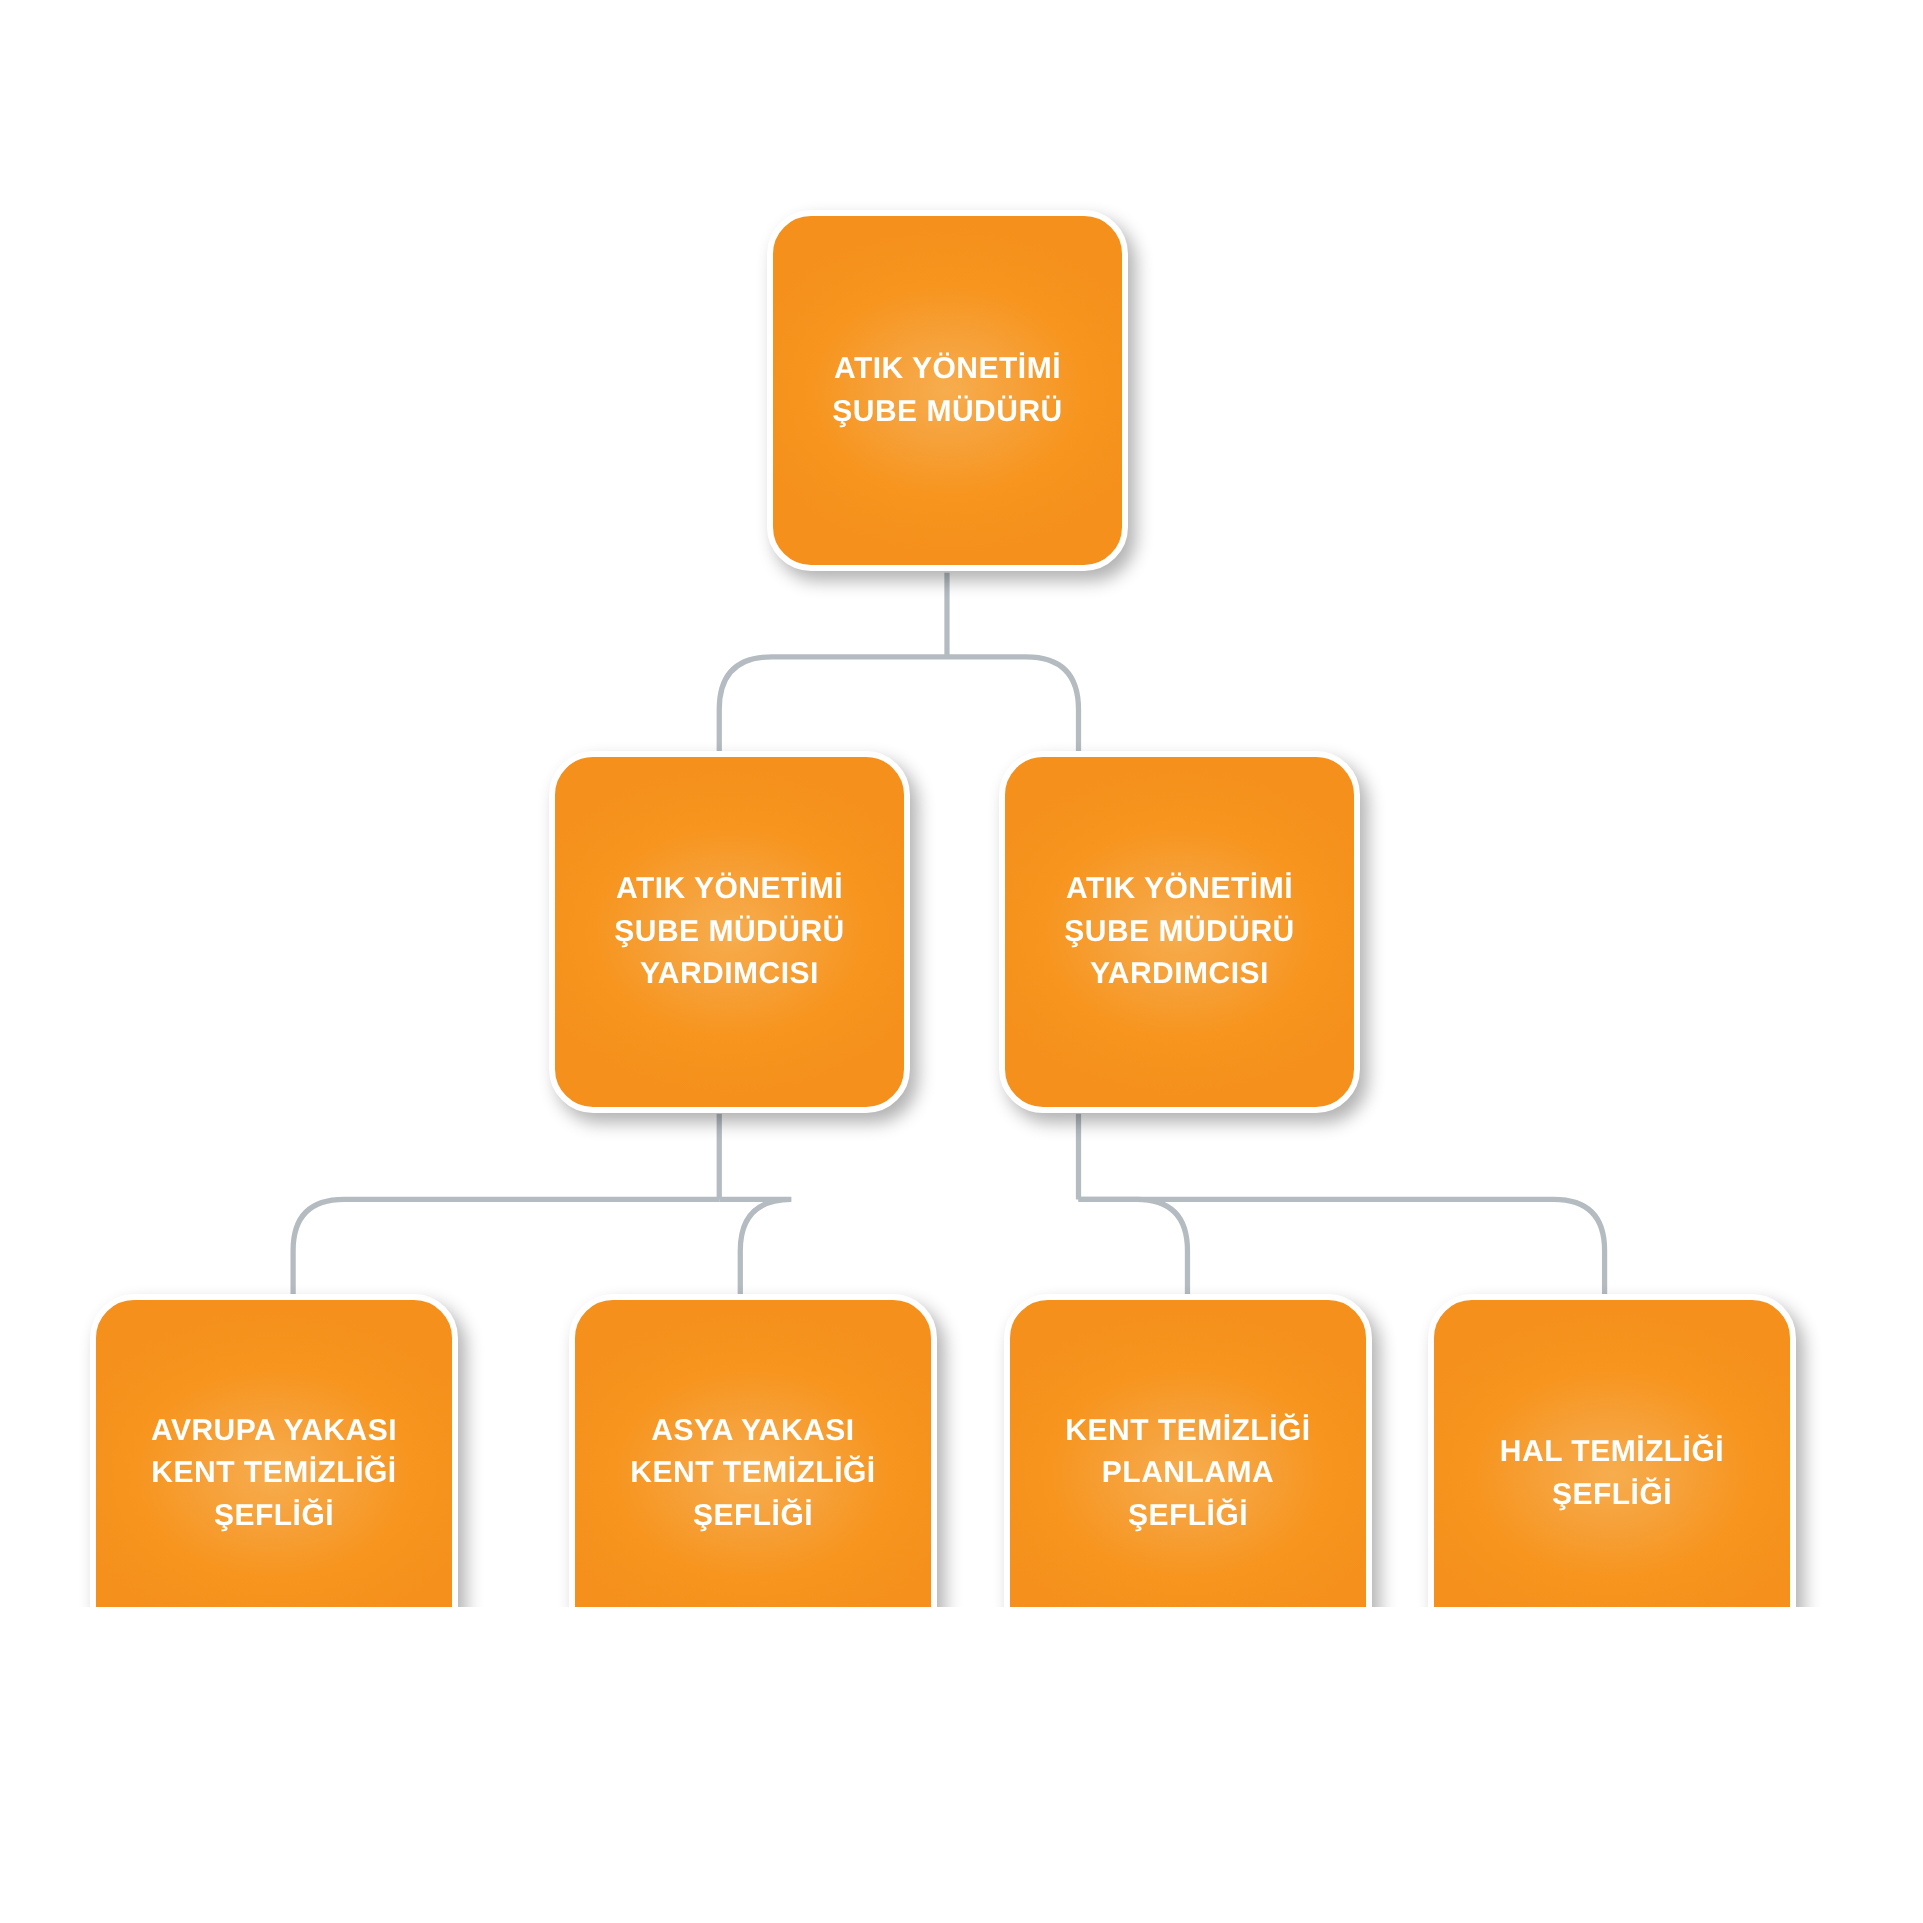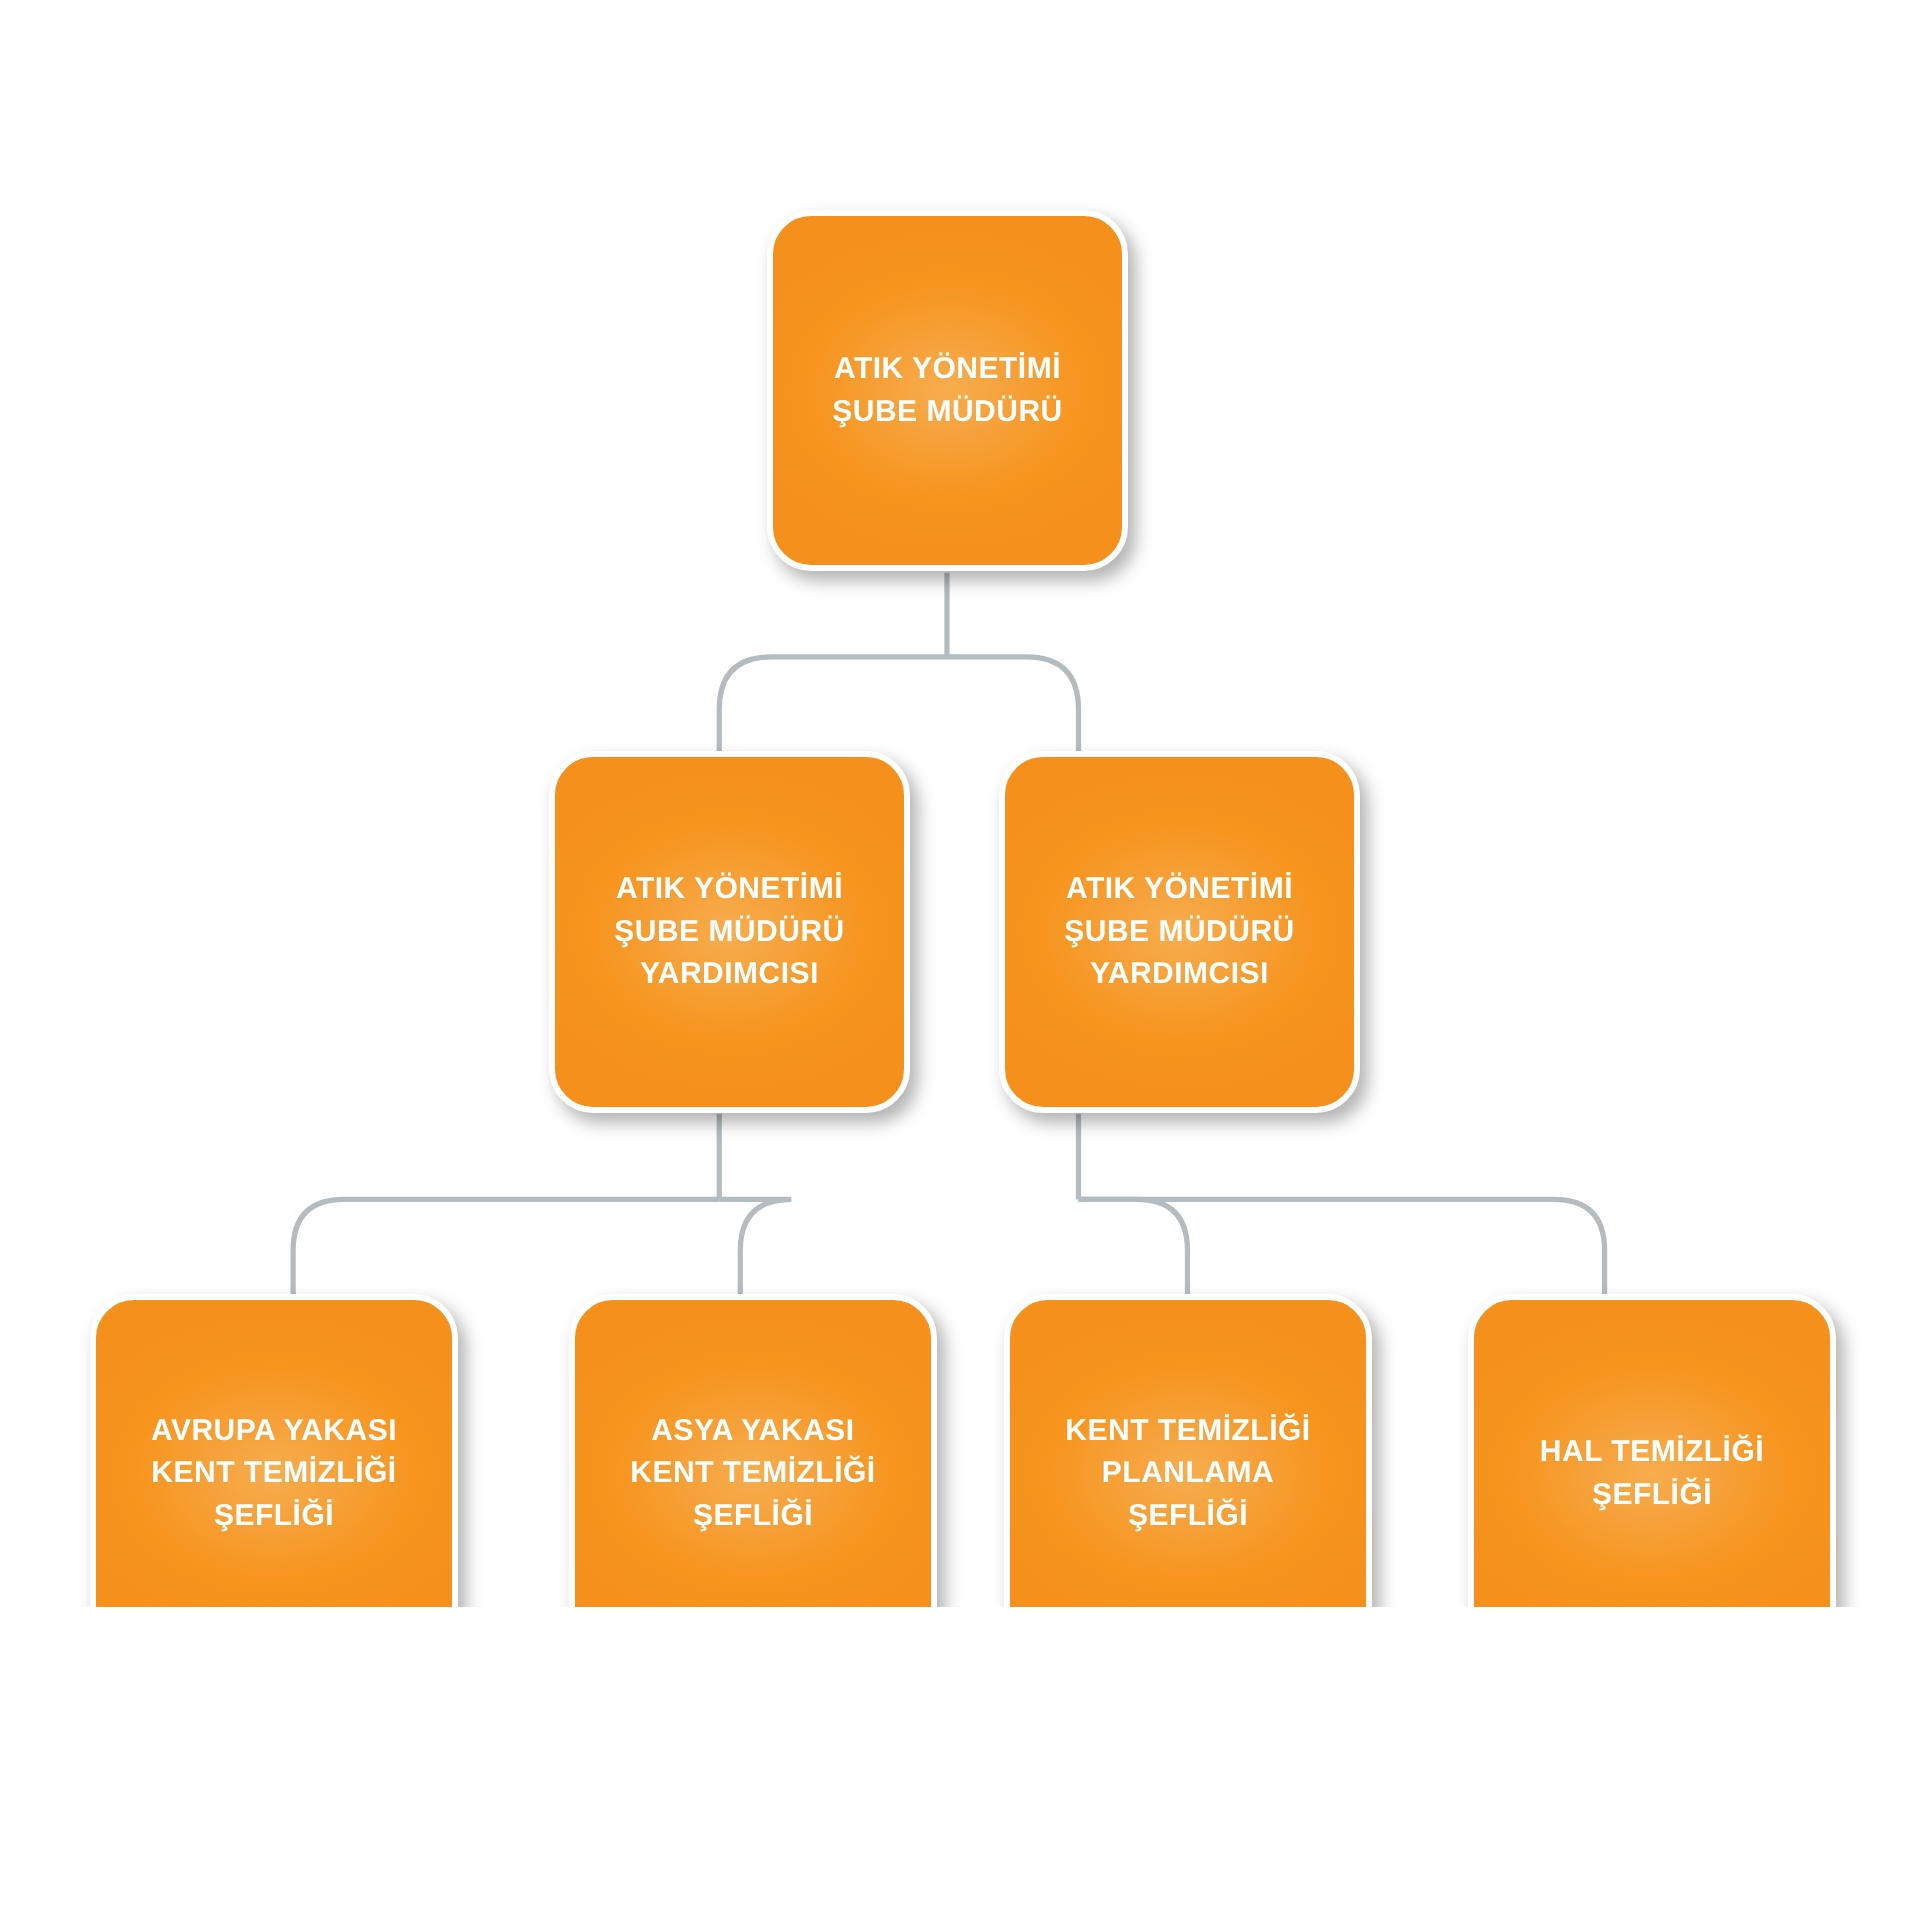--- a/index.html
+++ b/index.html
@@ -121,21 +121,21 @@
   </div>
 
   <div class="node lvl2" style="left:1004px; top:1294px; width:368px; height:359px;">
     <div class="node-label">
       <div>KENT TEMİZLİĞİ</div>
       <div>PLANLAMA</div>
       <div>ŞEFLİĞİ</div>
     </div>
   </div>
 
-  <div class="node lvl2" style="left:1468px; top:1294px; width:368px; height:359px;">
+  <div class="node lvl2" style="left:1428px; top:1294px; width:368px; height:359px;">
     <div class="node-label">
       <div>HAL TEMİZLİĞİ</div>
       <div>ŞEFLİĞİ</div>
 
     </div>
   </div>
 
 </div>
 
 

